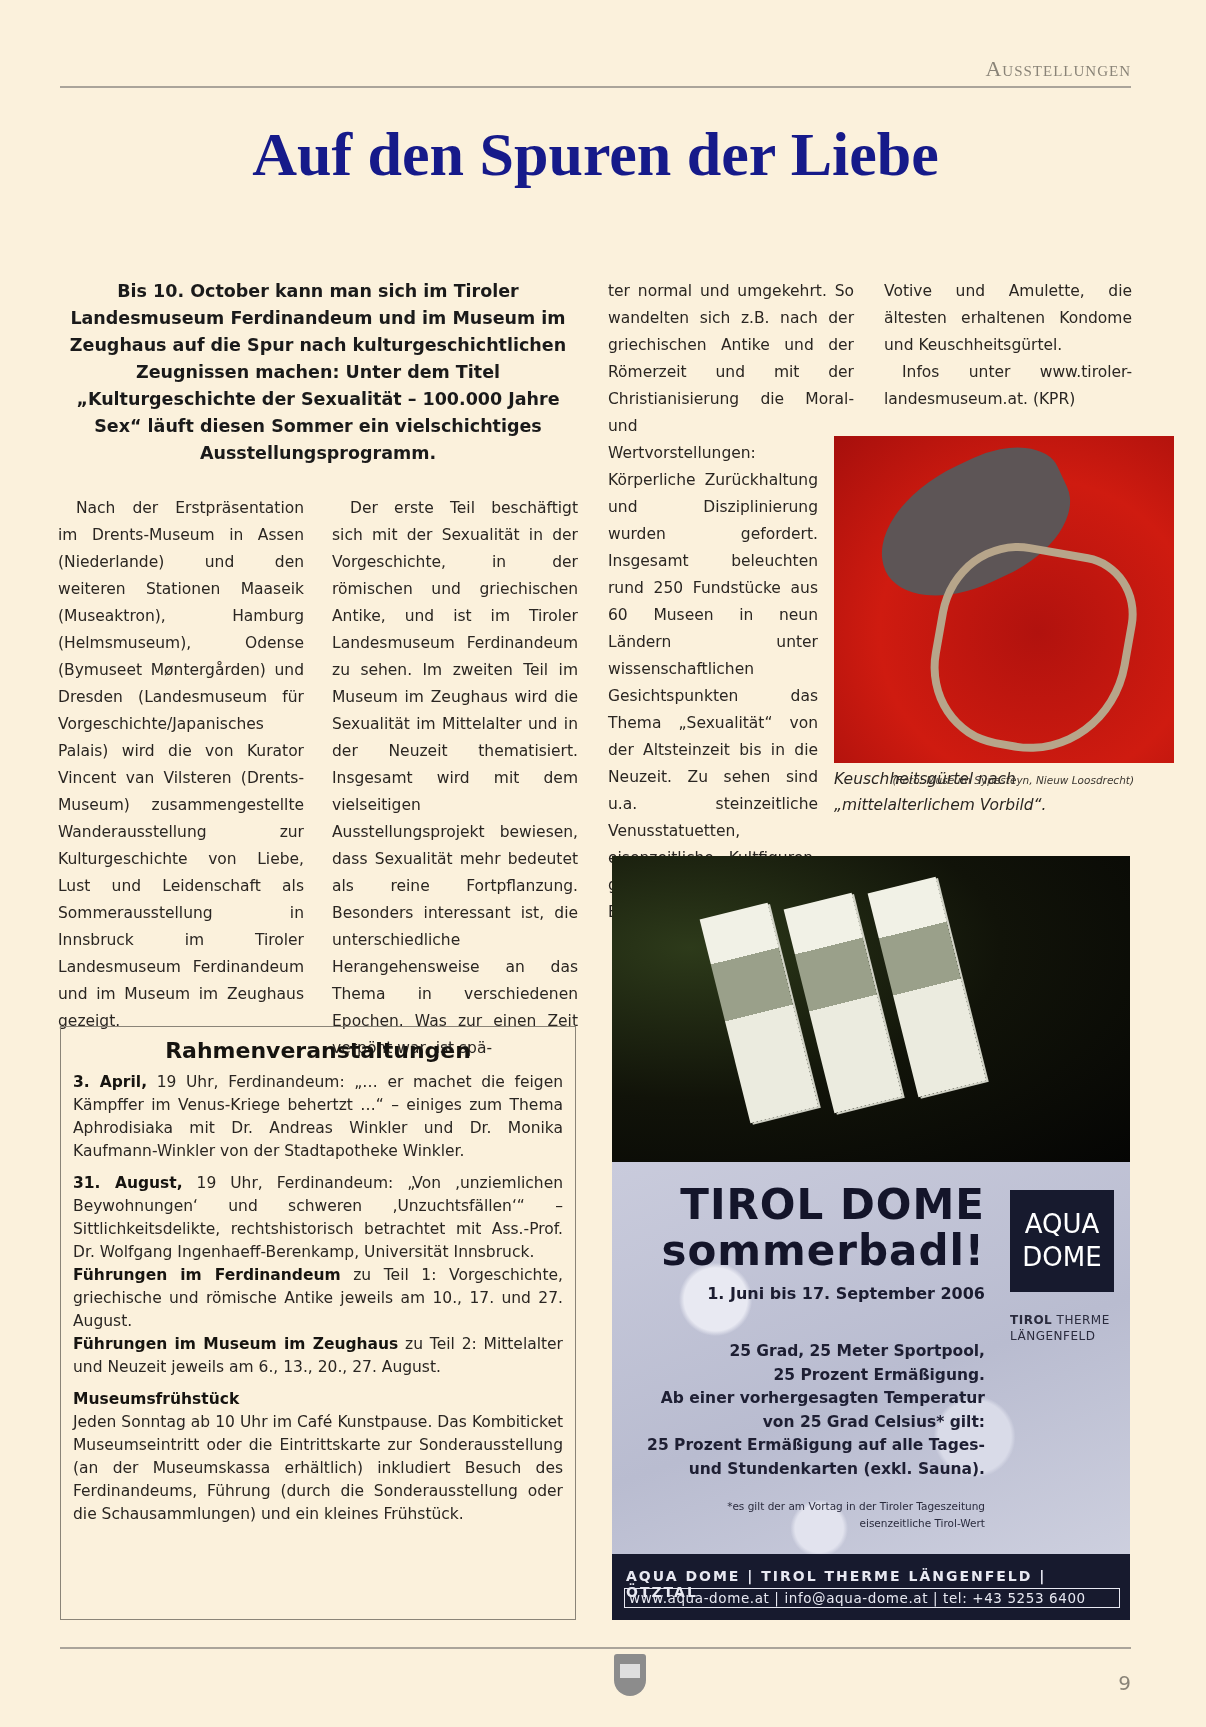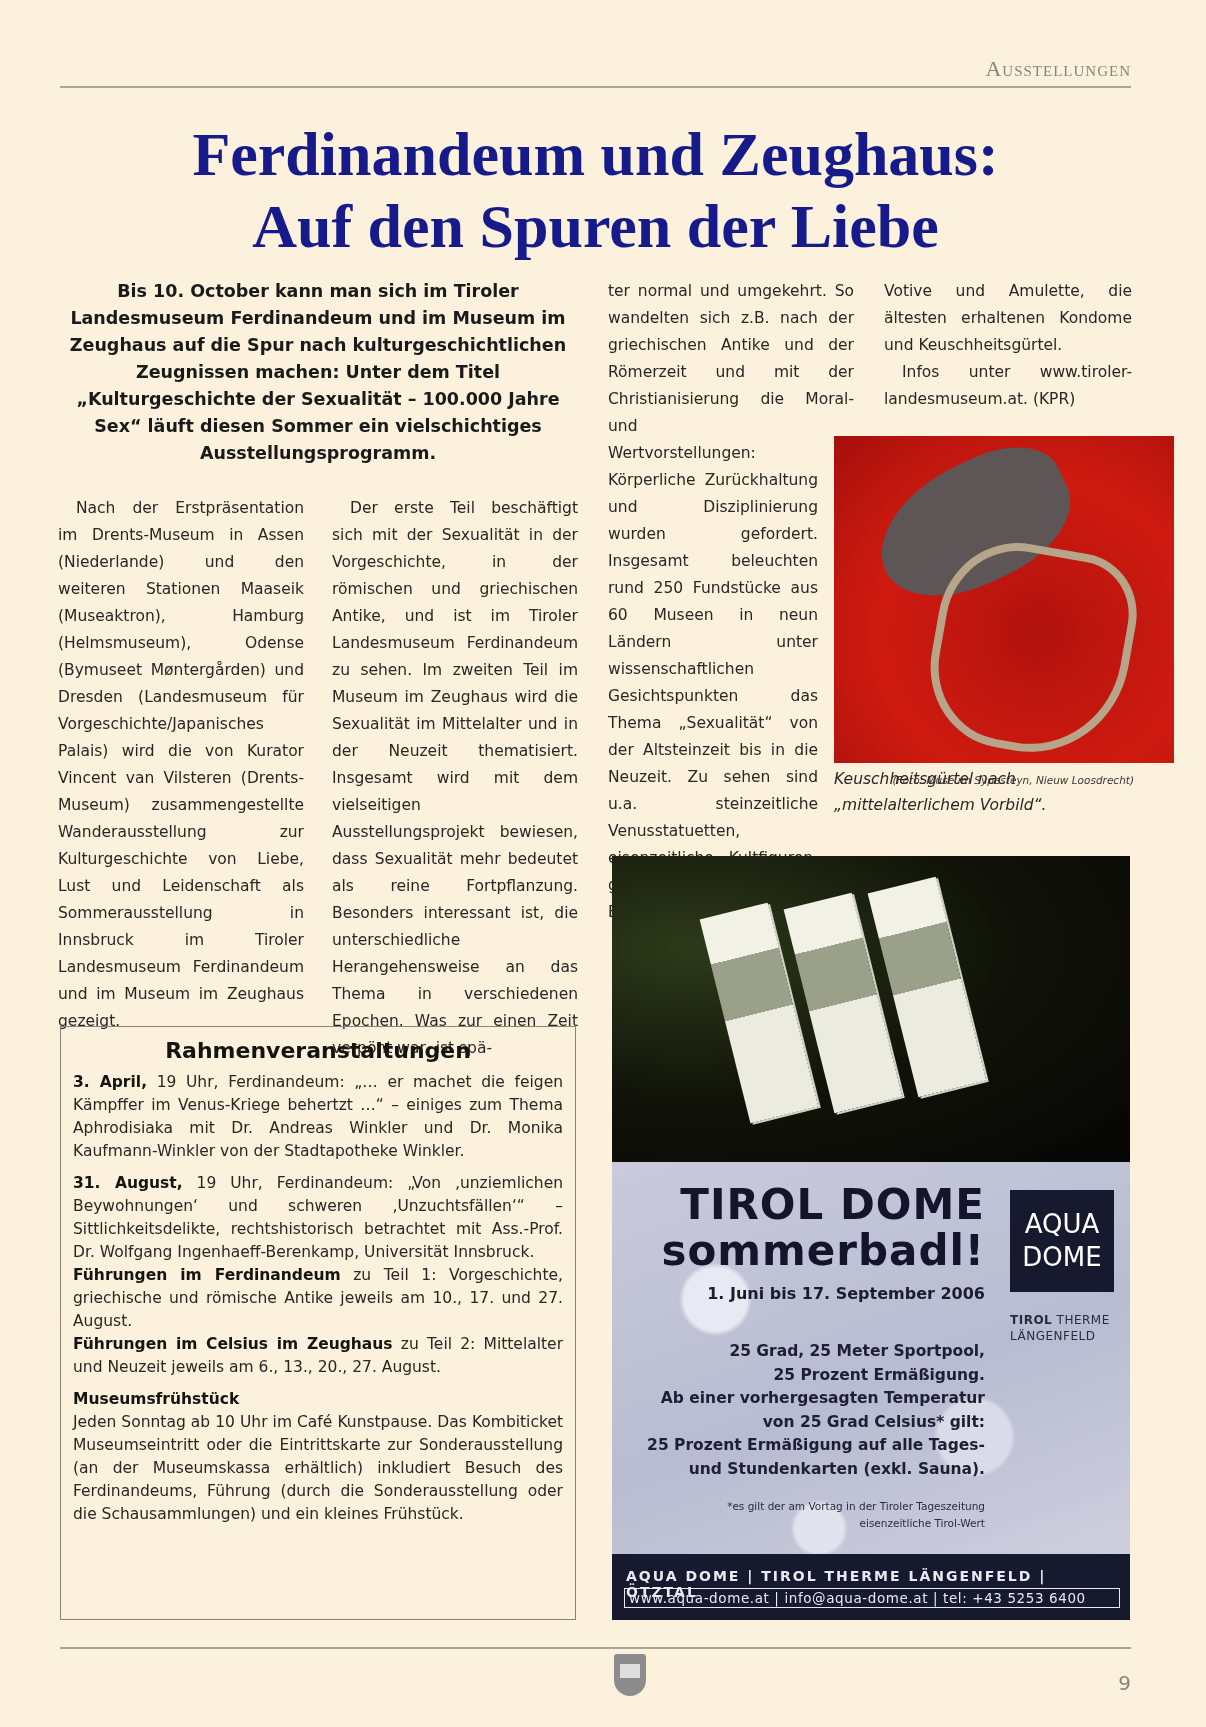--- a/index.html
+++ b/index.html
@@ -159,21 +159,20 @@
     font-size: 20px; color: #8a8478;
   }
 </style>
 </head>
 <body>
 
 <div class="abs section-label">Ausstellungen</div>
 <div class="abs rule-top"></div>
 
 <div class="abs headline">
-  <div>Ferdinandeum und Zeughaus:</div>
   <div>Auf den Spuren der Liebe</div>
 </div>
 
 <div class="abs lead">Bis 10. October kann man sich im Tiroler Landesmuseum Ferdinandeum und im Museum im Zeughaus auf die Spur nach kulturgeschichtlichen Zeugnissen machen: Unter dem Titel „Kulturgeschichte der Sexualität – 100.000 Jahre Sex“ läuft diesen Sommer ein vielschichtiges Ausstellungsprogramm.</div>
 
 <div class="abs col col1">
   <p>Nach der Erstpräsentation im Drents-Museum in Assen (Niederlande) und den weiteren Stationen Maaseik (Museaktron), Hamburg (Helmsmuseum), Odense (Bymuseet Møntergården) und Dresden (Landesmuseum für Vorgeschichte/Japanisches Palais) wird die von Kurator Vincent van Vilsteren (Drents-Museum) zusammengestellte Wanderausstellung zur Kulturgeschichte von Liebe, Lust und Leidenschaft als Sommerausstellung in Innsbruck im Tiroler Landesmuseum Ferdinandeum und im Museum im Zeughaus gezeigt.</p>
 </div>
 <div class="abs col col2">
   <p>Der erste Teil beschäftigt sich mit der Sexualität in der Vorgeschichte, in der römischen und griechischen Antike, und ist im Tiroler Landesmuseum Ferdinandeum zu sehen. Im zweiten Teil im Museum im Zeughaus wird die Sexualität im Mittelalter und in der Neuzeit thematisiert. Insgesamt wird mit dem vielseitigen Ausstellungsprojekt bewiesen, dass Sexualität mehr bedeutet als reine Fortpflanzung. Besonders interessant ist, die unterschiedliche Herangehensweise an das Thema in verschiedenen Epochen. Was zur einen Zeit verpönt war, ist spä-</p>
@@ -190,21 +189,21 @@
   <div class="belt-loop"></div>
 </div>
 <div class="abs caption">Keuschheitsgürtel nach „mittelalterlichem Vorbild“.</div>
 <div class="abs photo-credit">(Foto: Museum Sypesteyn, Nieuw Loosdrecht)</div>
 
 <div class="abs box">
   <h2>Rahmenveranstaltungen</h2>
   <p><b>3. April,</b><span> 19 Uhr, Ferdinandeum: „… er machet die feigen Kämpffer im Venus-Kriege behertzt …“ – einiges zum Thema Aphrodisiaka mit Dr. Andreas Winkler und Dr. Monika Kaufmann-Winkler von der Stadtapotheke Winkler.</span></p>
   <p class="tight"><b>31. August,</b><span> 19 Uhr, Ferdinandeum: „Von ‚unziemlichen Beywohnungen‘ und schweren ‚Unzuchtsfällen‘“ – Sittlichkeitsdelikte, rechtshistorisch betrachtet mit Ass.-Prof. Dr. Wolfgang Ingenhaeff-Berenkamp, Universität Innsbruck.</span></p>
   <p class="tight"><b>Führungen im Ferdinandeum</b><span> zu Teil 1: Vorgeschichte, griechische und römische Antike jeweils am 10., 17. und 27. August.</span></p>
-  <p><b>Führungen im Celsius im Zeughaus</b><span> zu Teil 2: Mittelalter und Neuzeit jeweils am 6., 13., 20., 27. August.</span></p>
+  <p><b>Führungen im Museum im Zeughaus</b><span> zu Teil 2: Mittelalter und Neuzeit jeweils am 6., 13., 20., 27. August.</span></p>
   <p class="tight"><b>Museumsfrühstück</b></p>
   <p>Jeden Sonntag ab 10 Uhr im Café Kunstpause. Das Kombiticket Museumseintritt oder die Eintrittskarte zur Sonderausstellung (an der Museumskassa erhältlich) inkludiert Besuch des Ferdinandeums, Führung (durch die Sonderausstellung oder die Schausammlungen) und ein kleines Frühstück.</p>
 </div>
 
 <div class="abs ad">
   <div class="ad-photo">
     <div class="lounger" style="left:112px;top:52px;"></div>
     <div class="lounger" style="left:196px;top:42px;"></div>
     <div class="lounger" style="left:280px;top:26px;"></div>
   </div>

